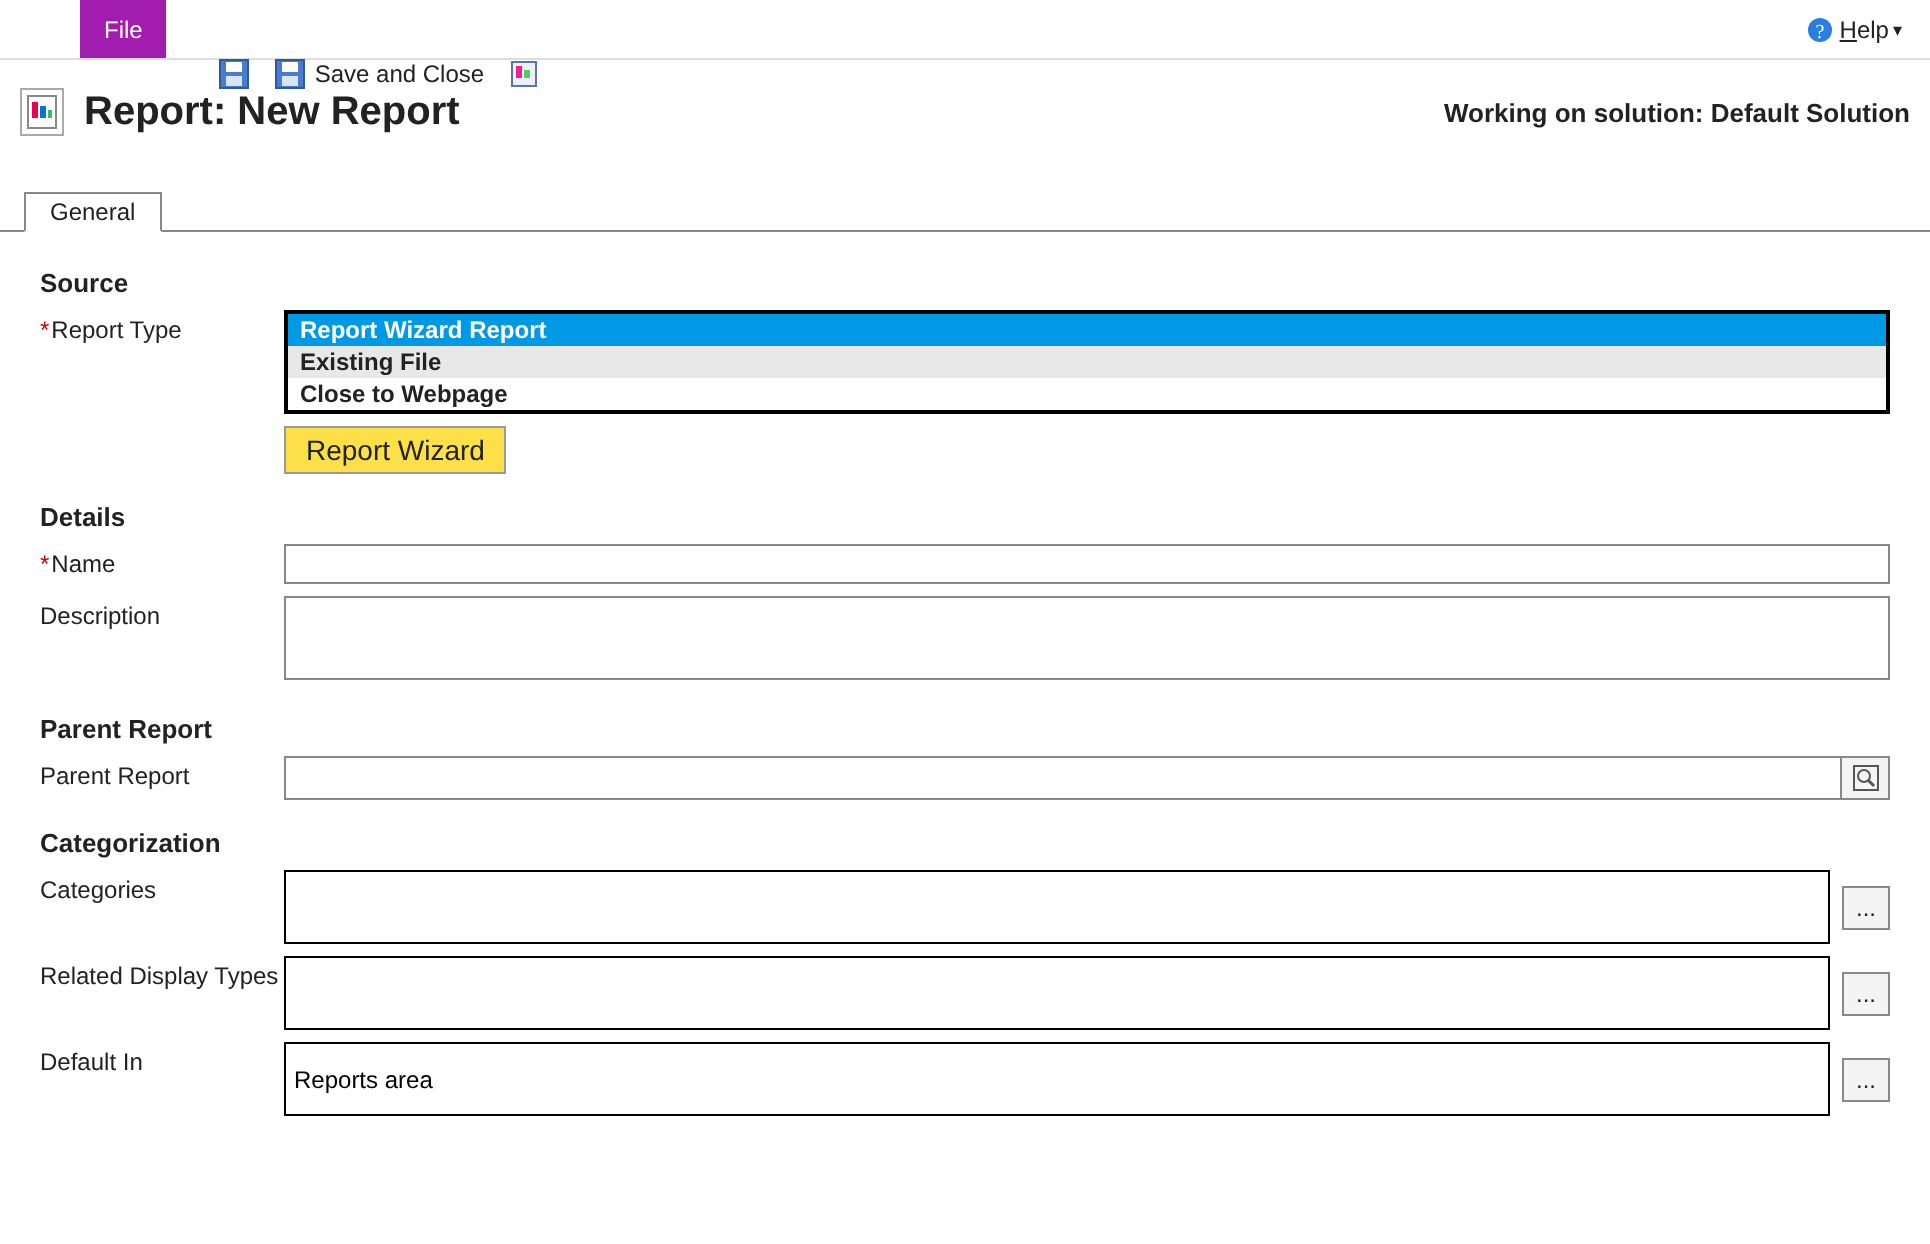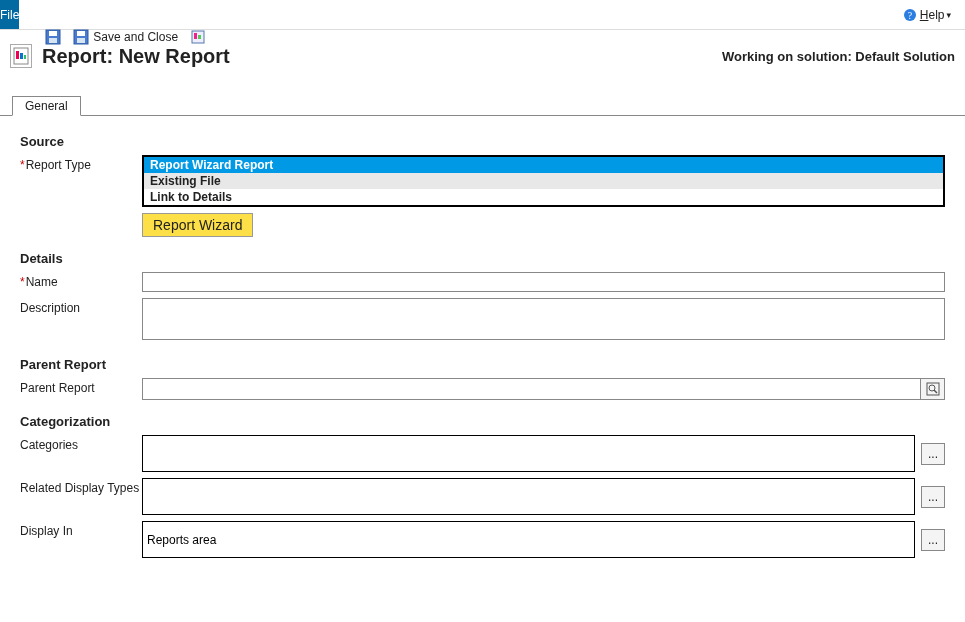--- a/index.html
+++ b/index.html
@@ -15,26 +15,27 @@
   }
   
   .toolbar {
     display: flex;
     align-items: stretch;
     height: 30px;
     border-bottom: 1px solid #ddd;
     padding-right: 10px;
   }
   .file-btn {
-    background: #0369a1;
+    background: #a21caf;
     color: #fff;
-    padding: 0 0;
+    padding: 0 12px;
     display: flex;
     align-items: center;
     font-size: 12px;
+    margin-left: 40px;
   }
   .tb-spacer { width: 20px; }
   .tb-item {
     display: flex;
     align-items: center;
     padding: 0 6px;
     cursor: default;
     margin-top: 37px;
   }
   .tb-item span.lbl { margin-left: 4px; }
@@ -271,21 +272,21 @@
 
   <div class="row">
     <div class="lbl-col">
       <span class="req">*</span>
       <span>Report Type</span>
     </div>
     <div class="field-col">
       <div class="listbox">
         <div class="opt selected">Report Wizard Report</div>
         <div class="opt hover">Existing File</div>
-        <div class="opt">Link to Details</div>
+        <div class="opt">Close to Webpage</div>
       </div>
       <div class="btn">
         <span>Report Wizard</span>
       </div>
     </div>
   </div>
 
   <div class="section-heading">Details</div>
 
   <div class="row">
@@ -352,21 +353,21 @@
         <input class="cat-input" value="" style="">
         <div class="ellipsis-btn attached">
           <span>...</span>
         </div>
       </div>
     </div>
   </div>
 
   <div class="row">
     <div class="lbl-col">
-      <span>Display In</span>
+      <span>Default In</span>
     </div>
     <div class="field-col">
       <div class="cat-wrap">
         <input class="cat-input" value="Reports area" style="">
         <div class="ellipsis-btn attached">
           <span>...</span>
         </div>
       </div>
     </div>
   </div>

